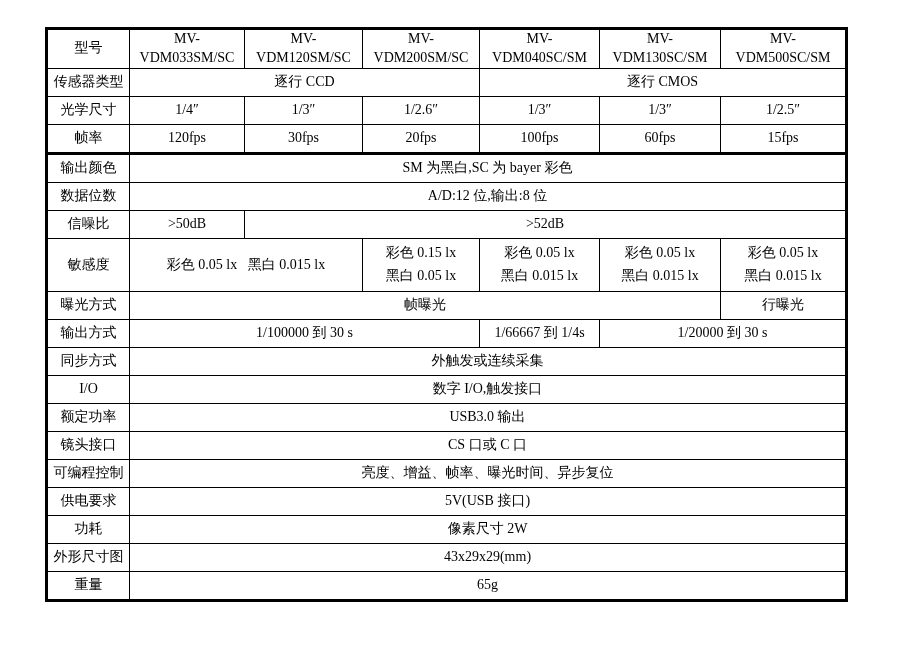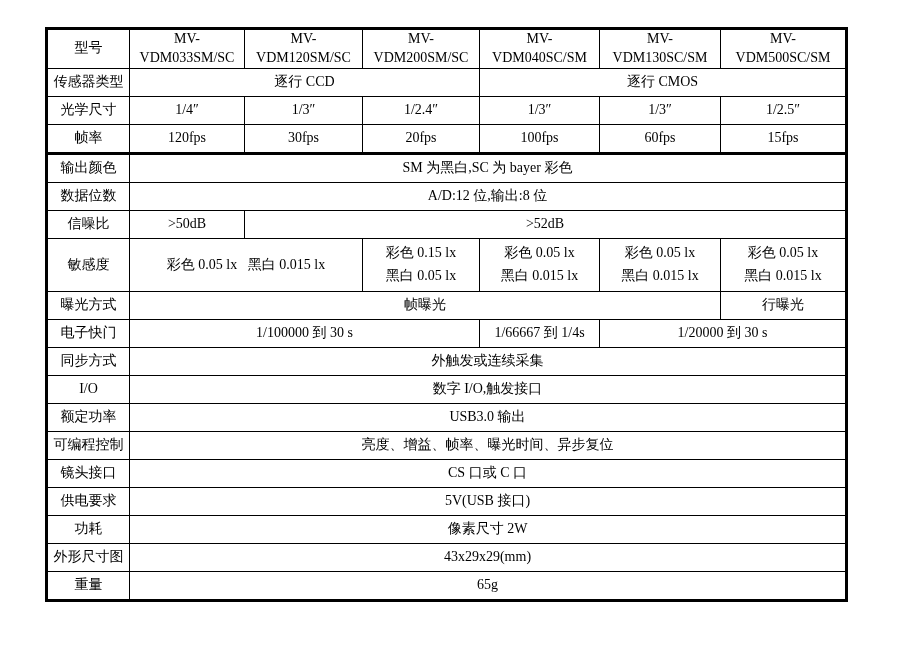--- a/index.html
+++ b/index.html
@@ -78,21 +78,21 @@
     </tr>
     <tr>
       <th class="lbl">传感器类型</th>
       <td colspan="3">逐行 CCD</td>
       <td colspan="3">逐行 CMOS</td>
     </tr>
     <tr>
       <th class="lbl">光学尺寸</th>
       <td>1/4″</td>
       <td>1/3″</td>
-      <td>1/2.4″</td>
+      <td>1/2.6″</td>
       <td>1/3″</td>
       <td>1/3″</td>
       <td>1/2.5″</td>
     </tr>
     <tr class="thick-bottom">
       <th class="lbl">帧率</th>
       <td>120fps</td>
       <td>30fps</td>
       <td>20fps</td>
       <td>100fps</td>
@@ -123,44 +123,44 @@
 黑白 0.015 lx</td>
       <td>彩色 0.05 lx
 黑白 0.015 lx</td>
     </tr>
     <tr>
       <th class="lbl">曝光方式</th>
       <td colspan="5">帧曝光</td>
       <td>行曝光</td>
     </tr>
     <tr>
-      <th class="lbl">电子快门</th>
+      <th class="lbl">输出方式</th>
       <td colspan="3">1/100000 到 30 s</td>
       <td>1/66667 到 1/4s</td>
       <td colspan="2">1/20000 到 30 s</td>
     </tr>
     <tr>
       <th class="lbl">同步方式</th>
       <td colspan="6">外触发或连续采集</td>
     </tr>
     <tr>
       <th class="lbl">I/O</th>
       <td colspan="6">数字 I/O,触发接口</td>
     </tr>
     <tr>
       <th class="lbl">额定功率</th>
       <td colspan="6">USB3.0 输出</td>
     </tr>
     <tr>
+      <th class="lbl">镜头接口</th>
+      <td colspan="6">CS 口或 C 口</td>
+    </tr>
+    <tr>
       <th class="lbl">可编程控制</th>
       <td colspan="6">亮度、增益、帧率、曝光时间、异步复位</td>
-    </tr>
-    <tr>
-      <th class="lbl">镜头接口</th>
-      <td colspan="6">CS 口或 C 口</td>
     </tr>
     <tr>
       <th class="lbl">供电要求</th>
       <td colspan="6">5V(USB 接口)</td>
     </tr>
     <tr>
       <th class="lbl">功耗</th>
       <td colspan="6">像素尺寸 2W</td>
     </tr>
     <tr>

